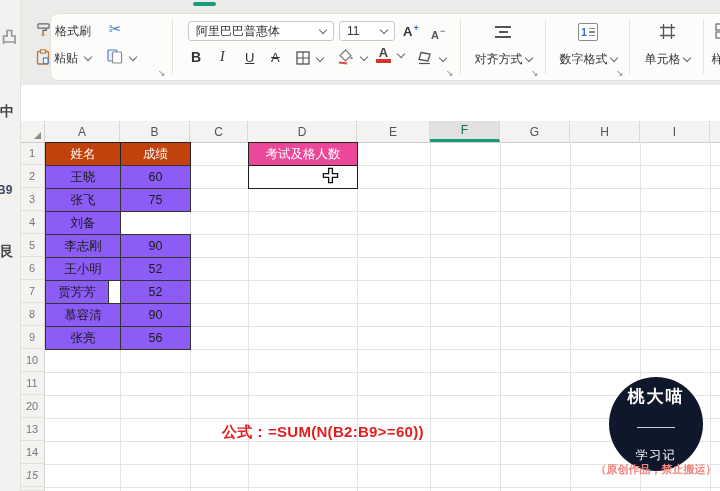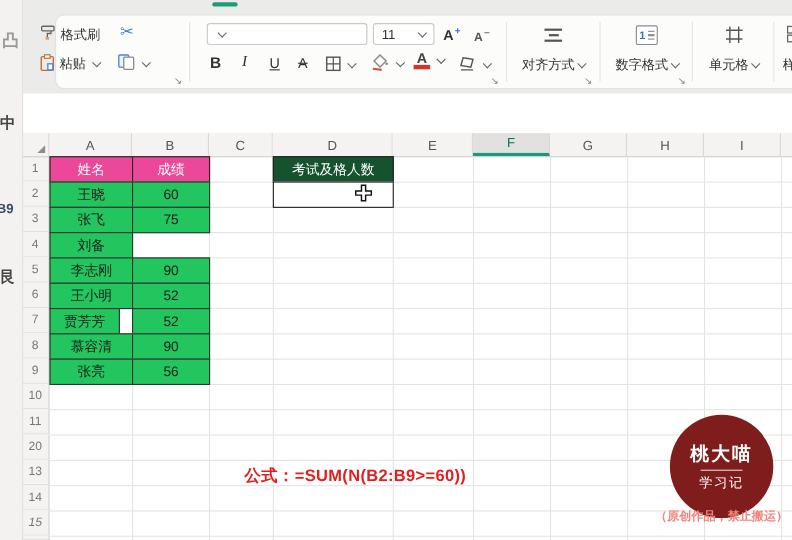--- a/index.html
+++ b/index.html
@@ -47,30 +47,30 @@
   
   #grid{position:absolute;left:20px;top:121px;width:700px;height:370px;background:#fff;overflow:hidden;}
   .corner{position:absolute;left:0;top:0;width:25px;height:21px;background:#f4f3f1;border-right:1px solid #d5d3d0;box-sizing:border-box;}
   .corner i{position:absolute;right:3px;bottom:3px;width:0;height:0;border-left:7px solid transparent;border-bottom:7px solid #8f8d8a;}
   .colh{position:absolute;top:0;height:21px;background:#f4f3f1;border-right:1px solid #dbd9d6;box-sizing:border-box;display:flex;align-items:center;justify-content:center;font-size:12px;color:#555;}
   .colh.active{background:#e2e1df;border-bottom:3px solid #169b7f;color:#0e6e59;}
   .rowh{position:absolute;left:0;width:25px;background:#f4f3f1;border-right:1px solid #d5d3d0;border-bottom:1px solid #e3e1de;box-sizing:border-box;display:flex;align-items:center;justify-content:center;font-size:11px;color:#777;}
   .hdrline{position:absolute;left:0;top:21px;width:700px;height:1px;background:#cfcdca;}
   .vline{position:absolute;top:21px;width:1px;height:349px;background:#e6e4e1;}
   .hline{position:absolute;left:25px;width:675px;height:1px;background:#e6e4e1;}
-  .cell{position:absolute;box-sizing:border-box;display:flex;align-items:center;justify-content:center;font-size:12.5px;background:#22c55e;z-index:2;}
-  .cell.header-blue{background:#ec4899;color:#fff;border:1px solid #222;}
-  .cell.header-teal{background:#14532d;color:#fff;border:1px solid #222;}
+  .cell{position:absolute;box-sizing:border-box;display:flex;align-items:center;justify-content:center;font-size:12.5px;background:#8b5cf6;z-index:2;}
+  .cell.header-blue{background:#c2410c;color:#fff;border:1px solid #222;}
+  .cell.header-teal{background:#ec4899;color:#fff;border:1px solid #222;}
   .cell.data{color:#1b1b1b;border:1px solid #333;}
   .cell.selected{background:#fff;border:1.6px solid #1c1c1c;}
   #cell-cursor{position:absolute;left:302px;top:46px;z-index:10;}
 
   
   .annotation{position:absolute;left:222px;top:423px;font-size:15px;font-weight:bold;color:#e31e1e;letter-spacing:0.3px;z-index:8;white-space:nowrap;}
-  .wm-circle{position:absolute;left:609px;top:377px;width:94px;height:94px;border-radius:50%;background:#7f1d1d;display:flex;flex-direction:column;align-items:center;justify-content:center;z-index:8;}
+  .wm-circle{position:absolute;left:609px;top:377px;width:94px;height:94px;border-radius:50%;background:#0f172a;display:flex;flex-direction:column;align-items:center;justify-content:center;z-index:8;gap:16px;}
   .wm-title{color:#fff;font-size:17px;font-weight:bold;letter-spacing:2px;}
   .wm-div{width:38px;height:1px;background:rgba(255,255,255,.8);margin:3px 0;}
   .wm-sub{color:#fff;font-size:12px;letter-spacing:1.5px;}
   .wm-caption{position:absolute;left:583px;top:462px;width:146px;text-align:center;font-size:11px;font-weight:bold;color:#f2837c;z-index:8;white-space:nowrap;}
 </style>
 </head>
 <body>
 
 <div class="screen">
 
@@ -108,20 +108,21 @@
             <rect x="1" y="1" width="9" height="11" rx="1" fill="#eef3fb" stroke="#4f81d8" stroke-width="1.2"></rect>
             <rect x="5.5" y="3" width="9" height="11" rx="1" fill="#fff" stroke="#8a8a8a" stroke-width="1.2"></rect>
           </svg>
       </span>
       <span class="cv"></span>
     </div>
     <div class="sep" style="left:152px;top:20px;height:54px;"></div>
     <span class="launcher" style="left:138px;top:69px;">↘</span>
 
     <div class="boxctl" style="left:168px;top:21px;width:146px;height:20px;">
+      <span>阿里巴巴普惠体</span>
       <span class="cv"></span>
     </div>
     <div class="boxctl" style="left:319px;top:21px;width:56px;height:20px;">
       <span>11</span>
       <span class="cv"></span>
     </div>
     <div class="tbtn" style="left:383px;top:21px;font-weight:bold;font-size:13px;">
       <span><span>A</span><span class="supSign">+</span></span>
     </div>
     <div class="tbtn" style="left:411px;top:23px;font-size:11px;font-weight:bold;color:#555;">

